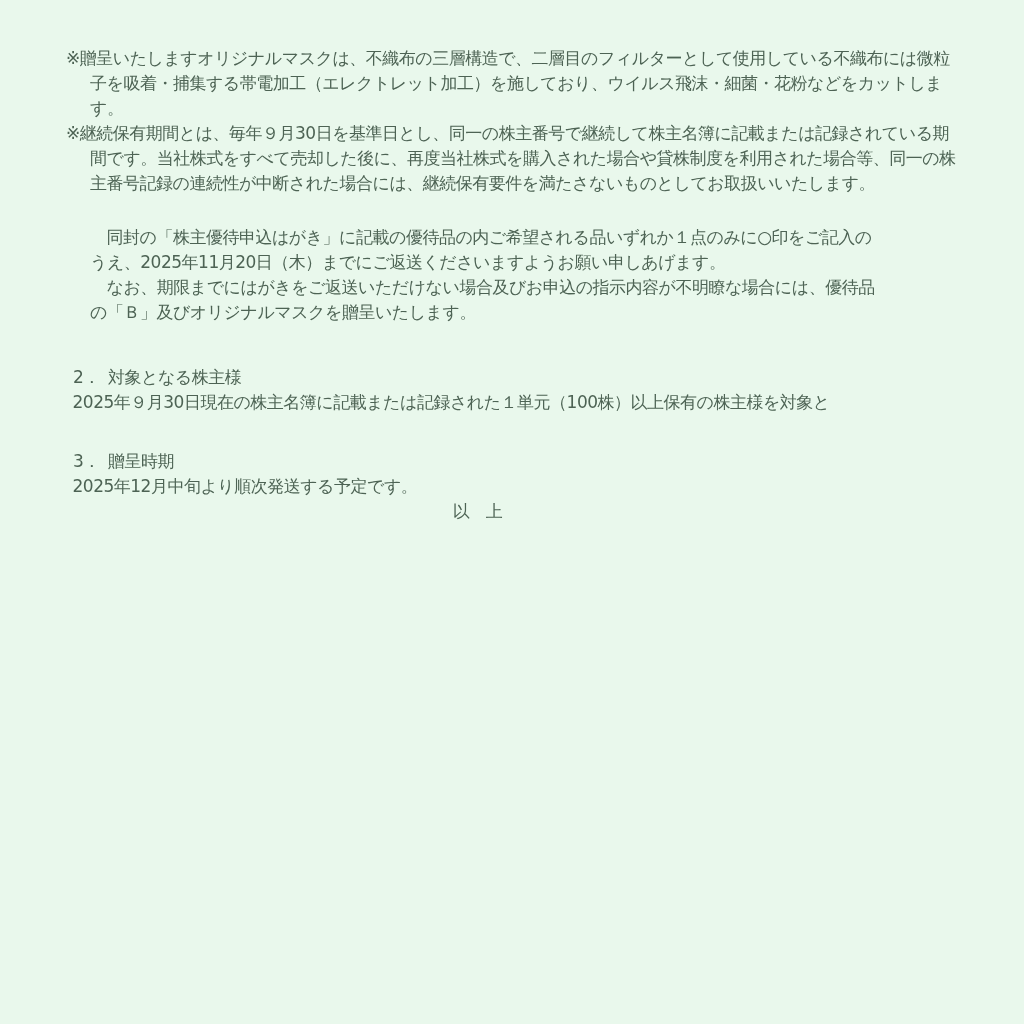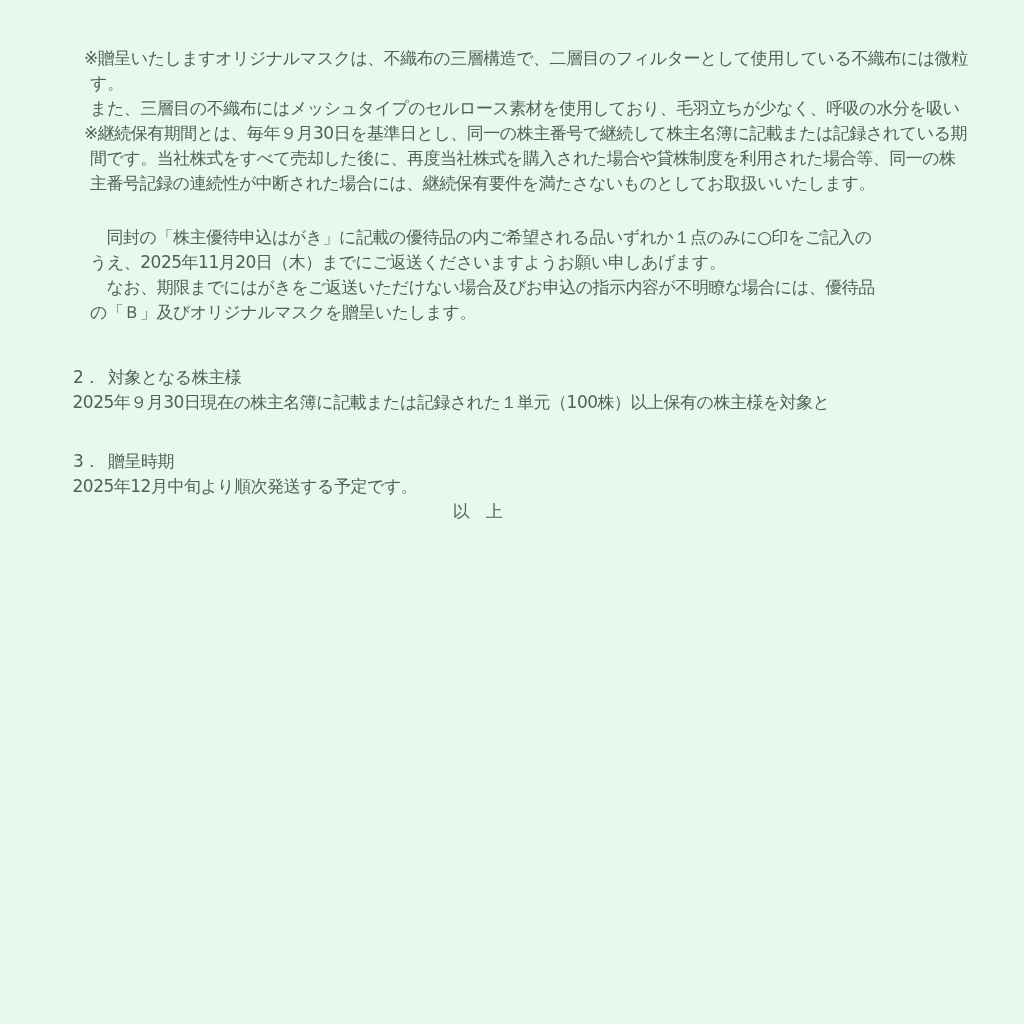--- a/index.html
+++ b/index.html
@@ -19,21 +19,21 @@
     letter-spacing: -0.5px;
     overflow: hidden;
   }
   .content {
     padding-top: 46px;
   }
   .line {
     white-space: pre;
   }
   
-  .hang-line   { margin-left: 84px; }
+  .hang-line   { margin-left: 66px; }
   .cont-line   { margin-left: 90px; }
   .para        { margin-top: 29px; }
   .para .line  { margin-left: 90px; }
   .section-head {
     display: flex;
     margin-left: 73px;
   }
   .sec-num { width: 35px; flex: 0 0 35px; }
   .sec2 { margin-top: 40px; }
   .sec3 { margin-top: 34px; }
@@ -45,22 +45,22 @@
   }
 </style>
 </head>
 <body>
 
 <div class="page">
   <div class="content">
 
     <div>
       <div class="line hang-line">※贈呈いたしますオリジナルマスクは、不織布の三層構造で、二層目のフィルターとして使用している不織布には微粒</div>
+      <div class="line cont-line">子を吸着・捕集する帯電加工（エレクトレット加工）を施しており、ウイルス飛沫・細菌・花粉などをカットしま</div>
       <div class="line cont-line">す。</div>
-      <div class="line cont-line">また、三層目の不織布にはメッシュタイプのセルロース素材を使用しており、毛羽立ちが少なく、呼吸の水分を吸い</div>
     </div>
 
     <div>
       <div class="line hang-line">※継続保有期間とは、毎年９月30日を基準日とし、同一の株主番号で継続して株主名簿に記載または記録されている期</div>
       <div class="line cont-line">間です。当社株式をすべて売却した後に、再度当社株式を購入された場合や貸株制度を利用された場合等、同一の株</div>
       <div class="line cont-line">主番号記録の連続性が中断された場合には、継続保有要件を満たさないものとしてお取扱いいたします。</div>
     </div>
 
     <div class="para">
       <div class="line">　同封の「株主優待申込はがき」に記載の優待品の内ご希望される品いずれか１点のみに○印をご記入の</div>

